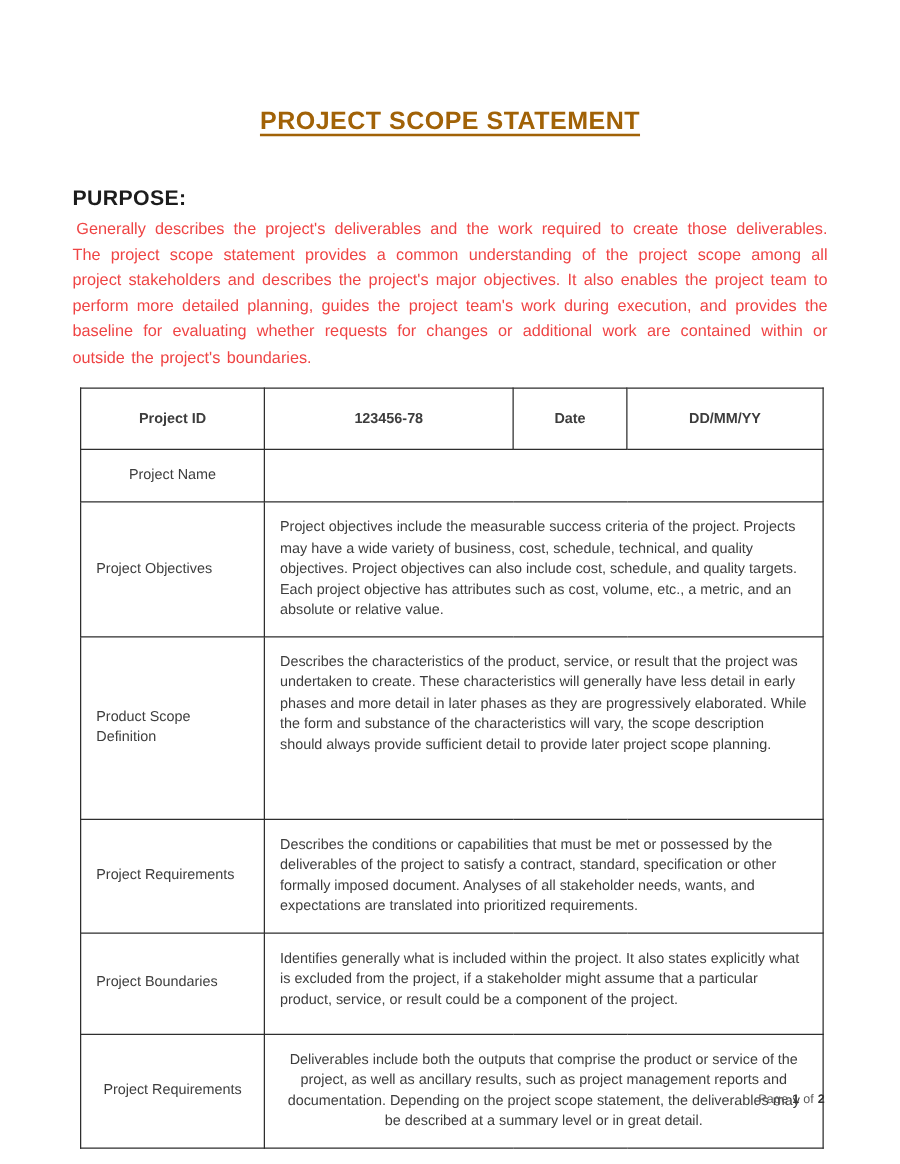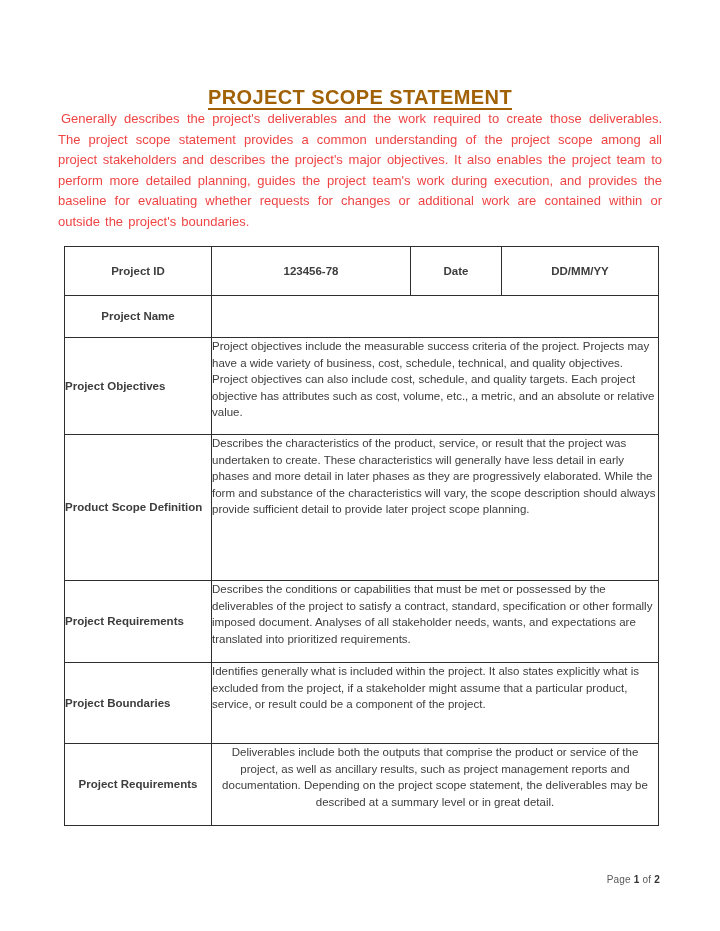--- a/index.html
+++ b/index.html
@@ -49,33 +49,33 @@
     border-collapse: collapse;
     table-layout: fixed;
     width: 594px;
     margin: 14px 0 0 6px;
   }
   table.scope td {
     border: 1.5px solid #2e2e2e;
     font-size: 11.5px;
     line-height: 16.5px;
     color: #3d3d3d;
-    padding: 0;
+    padding: 12px;
   }
   td.head-cell {
     font-weight: bold;
     color: #222;
     text-align: center;
     vertical-align: middle;
     padding-bottom: 8px;
   }
   tr.row-header td { height: 49px; }
   tr.row-name td { height: 42px; }
   td.label-cell {
-    font-weight: bold;
+    font-weight: normal;
     color: #222;
     vertical-align: middle;
     text-align: left;
     padding: 0 8px 0 9px;
     line-height: 15px;
   }
   td.label-cell.centered { text-align: center; padding: 0; }
   td.body-cell {
     vertical-align: top;
     padding: 6px 12px 6px 11px;
@@ -98,20 +98,21 @@
   }
   .page-footer b { color: #333; }
 </style>
 </head>
 <body>
 
 <div class="content">
 
   <h1 class="doc-title">PROJECT SCOPE STATEMENT</h1>
 
+  <h2 class="purpose-heading">PURPOSE:</h2>
   <p class="purpose-body">Generally describes the project's deliverables and the work required to create those deliverables.  The project scope statement provides a common understanding of the project scope among all project stakeholders and describes the project's major objectives.  It also enables the project team to perform more detailed planning, guides the project team's work during execution, and provides the baseline for evaluating whether requests for changes or additional work are contained within or outside the project's boundaries.</p>
 
   <table class="scope">
     <colgroup>
       <col style="width:147px">
       <col style="width:199px">
       <col style="width:91px">
       <col style="width:157px">
     </colgroup>
     <tbody>

